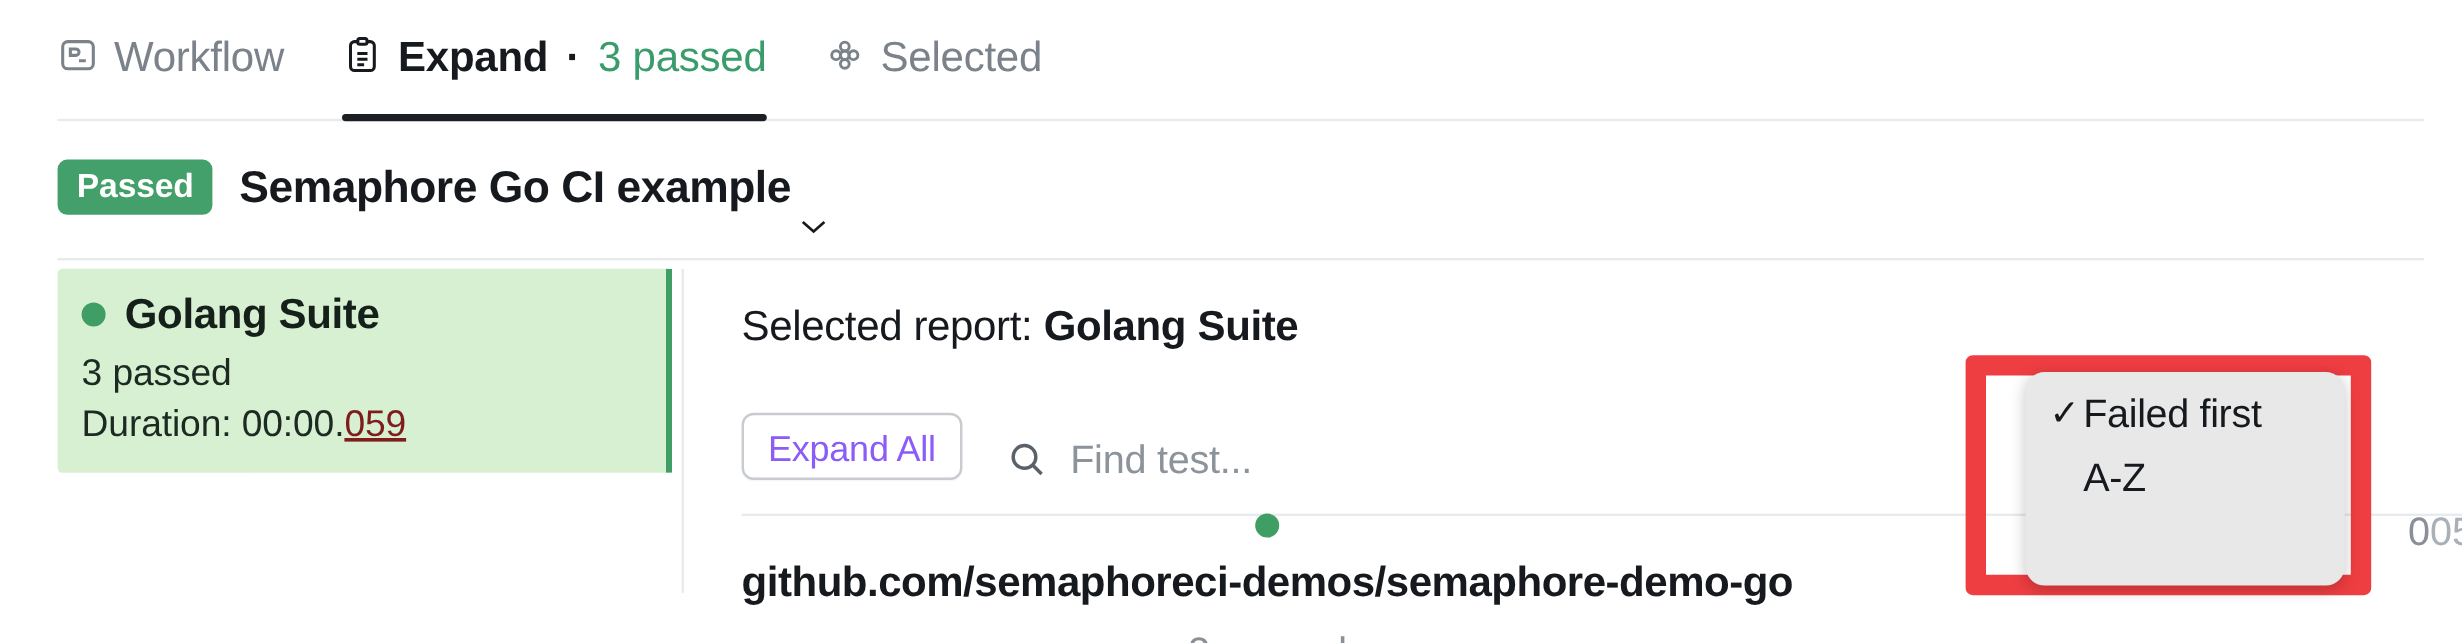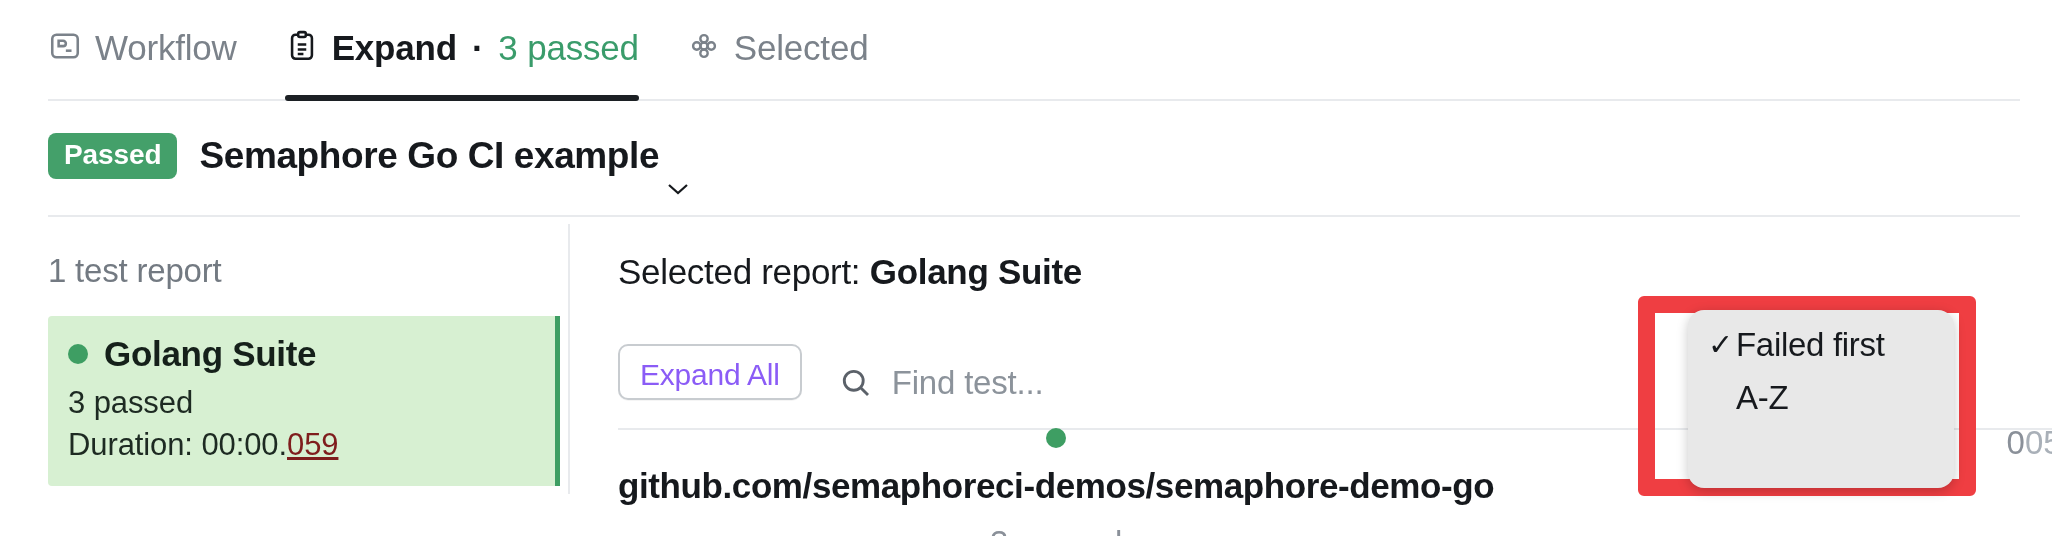--- a/index.html
+++ b/index.html
@@ -269,21 +269,20 @@
         <svg viewBox="0 0 22 14" fill="none" stroke="#16191d" stroke-width="2.2">
             <path d="M2 3l9 8 9-8"></path>
           </svg>
       </span>
     </span>
   </div>
 
   <div class="body">
 
     <div class="sidebar">
-      <div class="sidebar-title">1 test report</div>
 
       <div class="report-card">
         <div class="report-name">
           <span class="status-dot"></span>
           <span>Golang Suite</span>
         </div>
         <div class="report-sub">3 passed</div>
         <div class="report-sub"><span>Duration: 00:00.</span><span class="dim">059</span></div>
       </div>
     </div>

